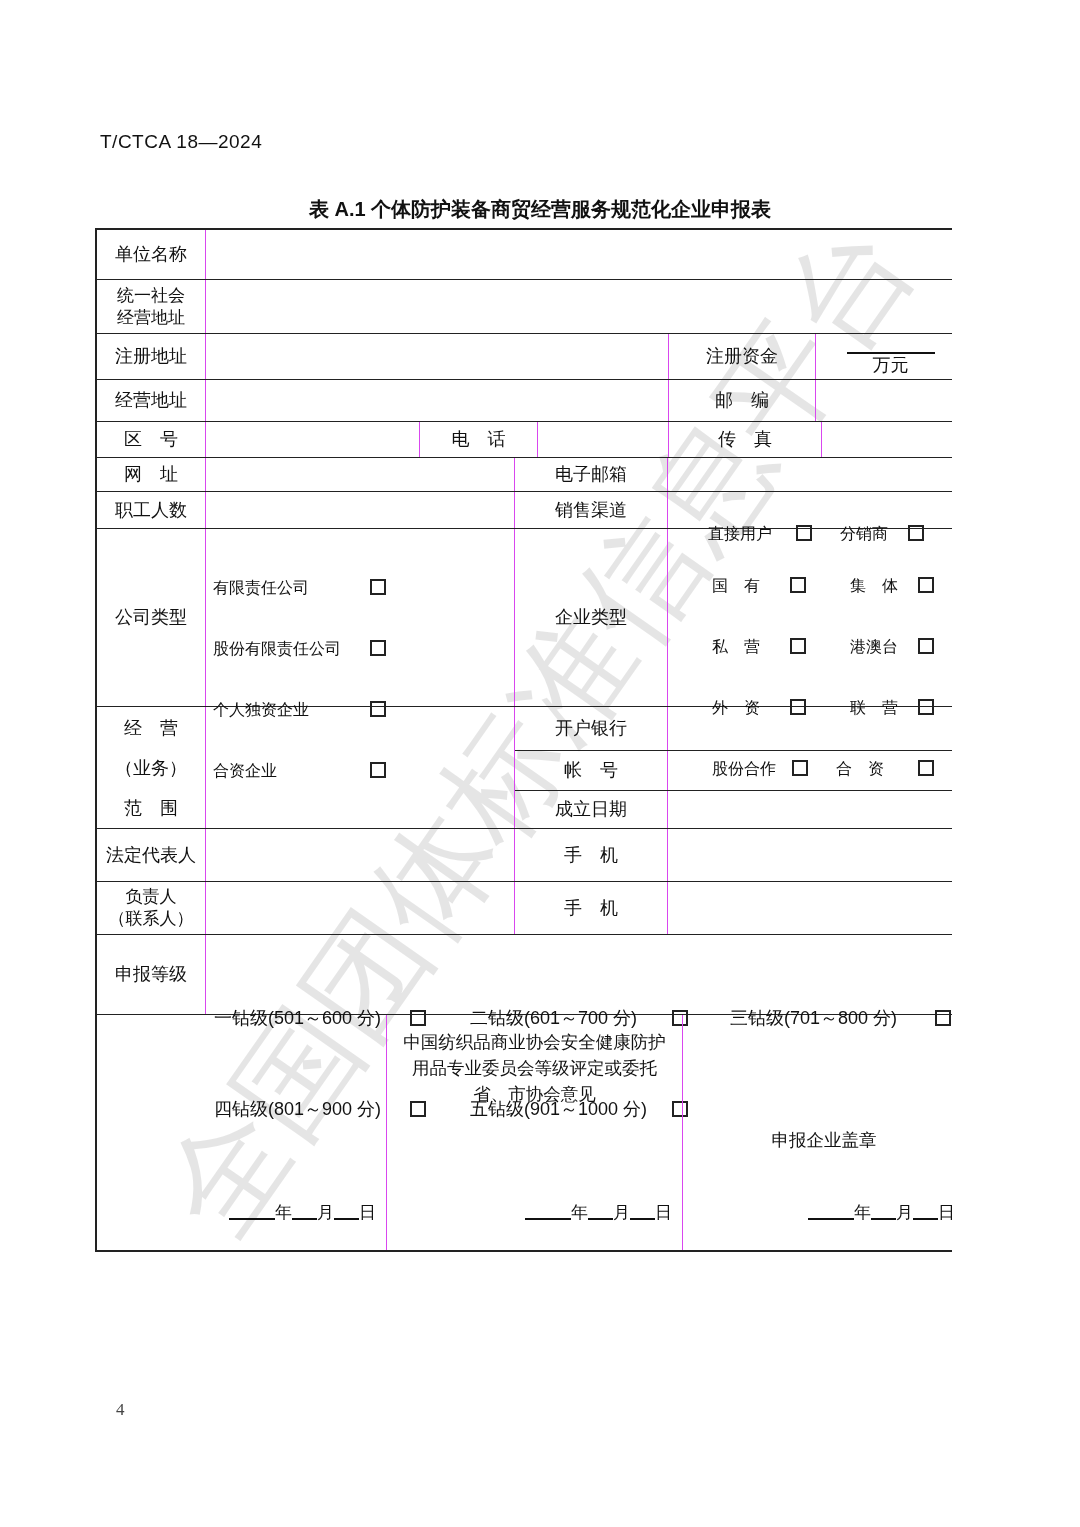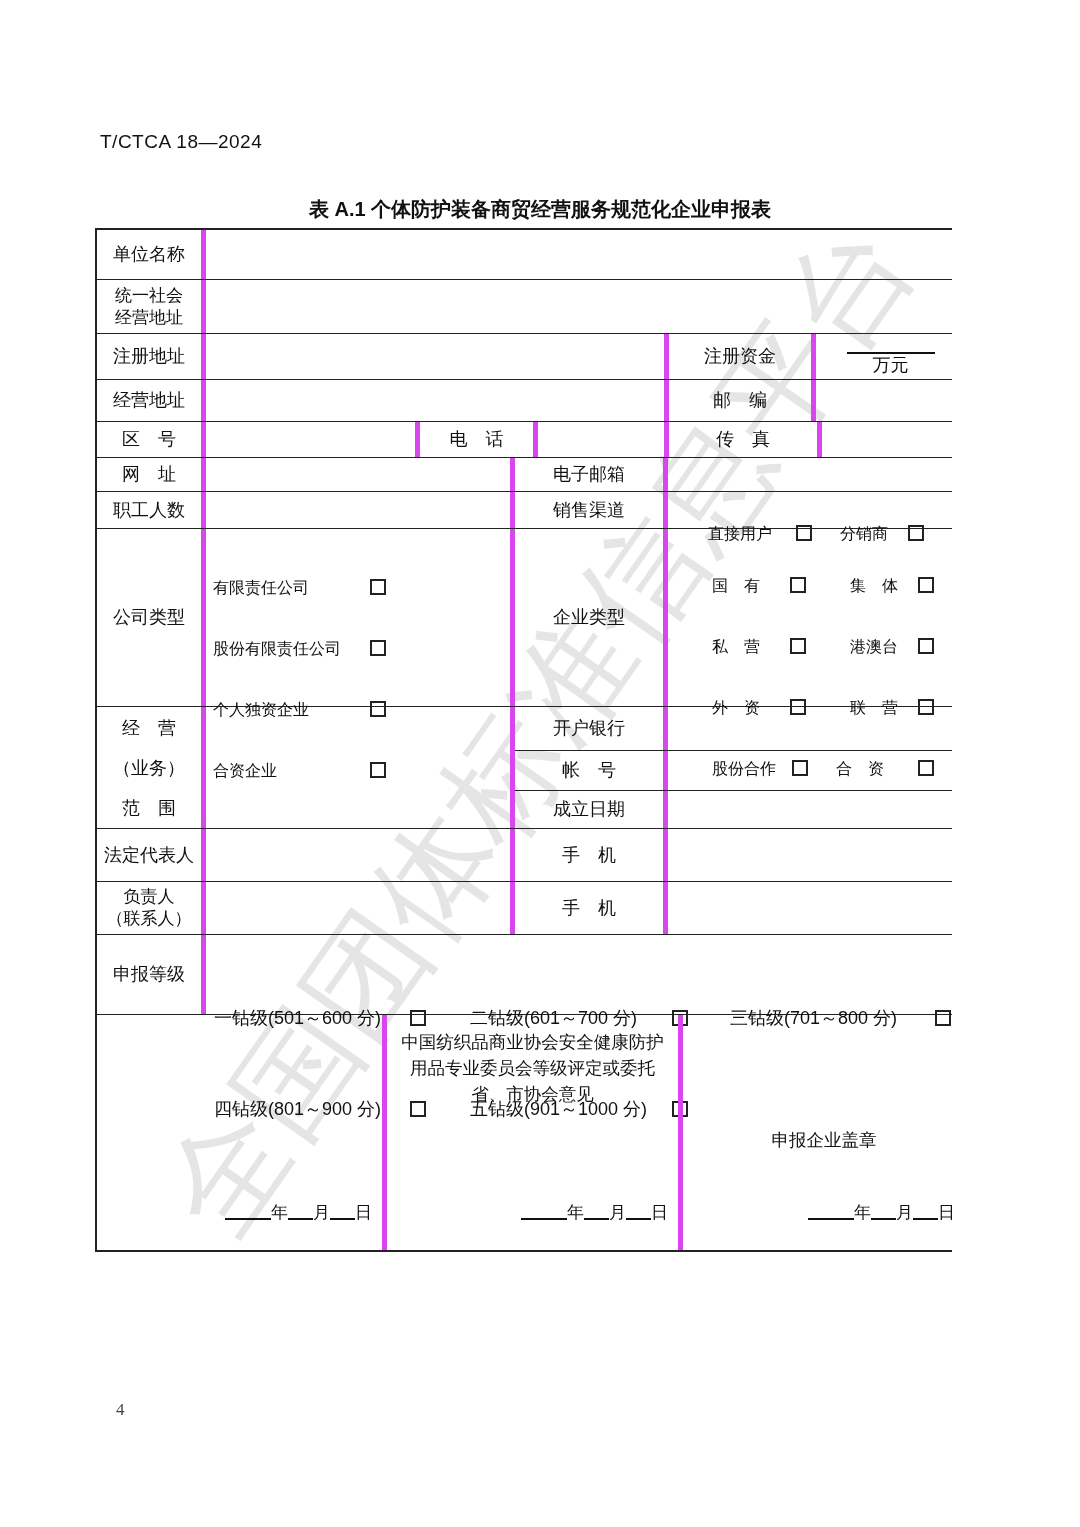--- a/index.html
+++ b/index.html
@@ -16,21 +16,21 @@
     color:rgba(0,0,0,0.10); z-index:0; font-weight:400;
   }
   .tbl-title { position:absolute; top:196px; left:0; width:1080px; text-align:center; font-size:20px; font-weight:700; z-index:2; }
   .tbl {
     position:absolute; left:95px; top:228px; width:872px;
     border:2px solid #222; z-index:1; background:transparent;
   }
   .row { display:flex; border-bottom:1px solid #222; }
   .row:last-child { border-bottom:none; }
   .cell {
-    border-right:5px solid #d946ef; position:relative;
+    border-right:1px solid #d946ef; position:relative;
     display:flex; align-items:center; justify-content:center;
     font-size:18px; text-align:center; white-space:pre-line; line-height:23px;
   }
   .cell:last-child { border-right:none;flex-direction:column; }
   .stack { display:flex; flex-direction:column; flex:1 1 auto; }
   .subrow { display:flex; border-bottom:1px solid #222; flex:0 0 auto; }
   .subrow:last-child { border-bottom:none; }
   .boxes { display:flex; align-items:stretch; padding:0; }
   .box { flex:1 1 0; border-right:1px solid #222; }
   .box:last-child { border-right:none; }

